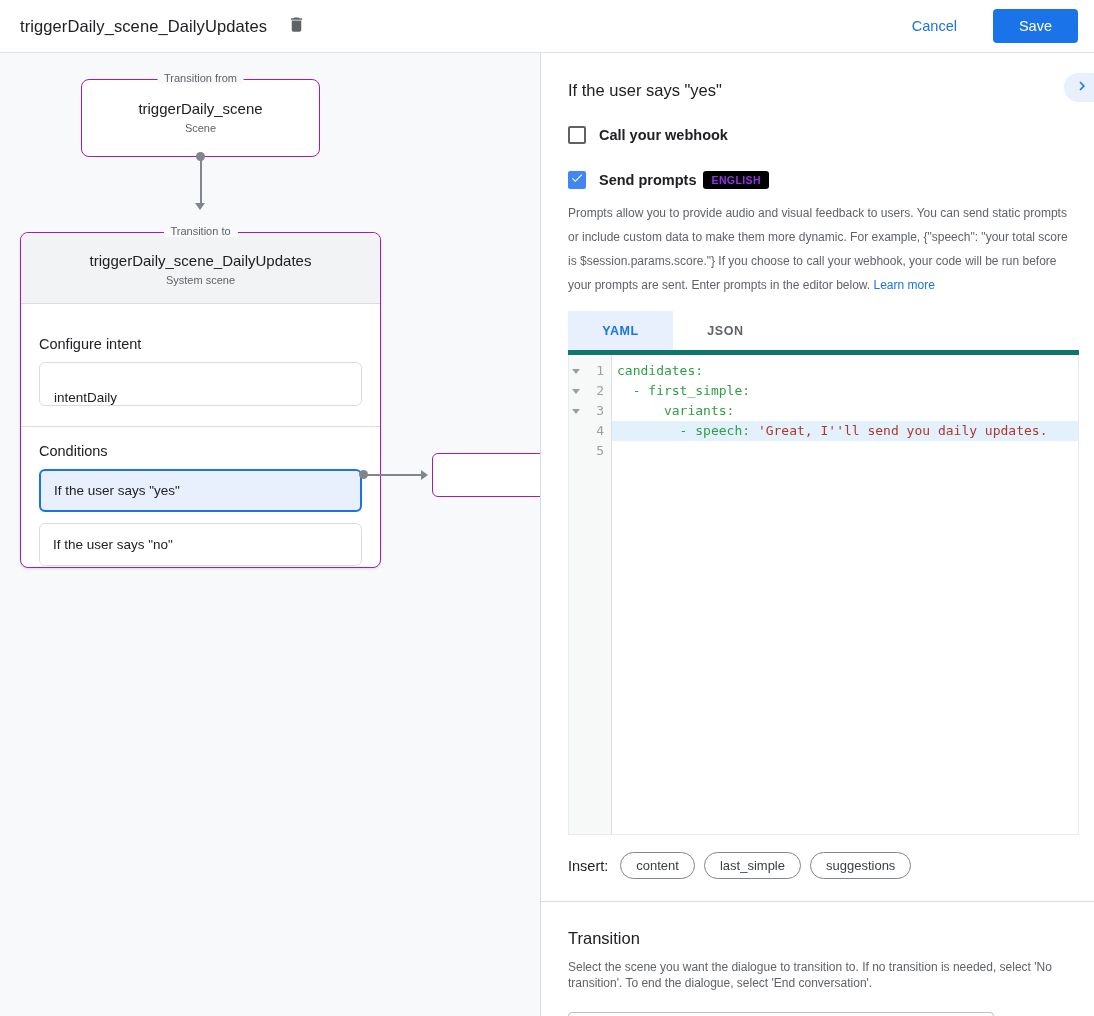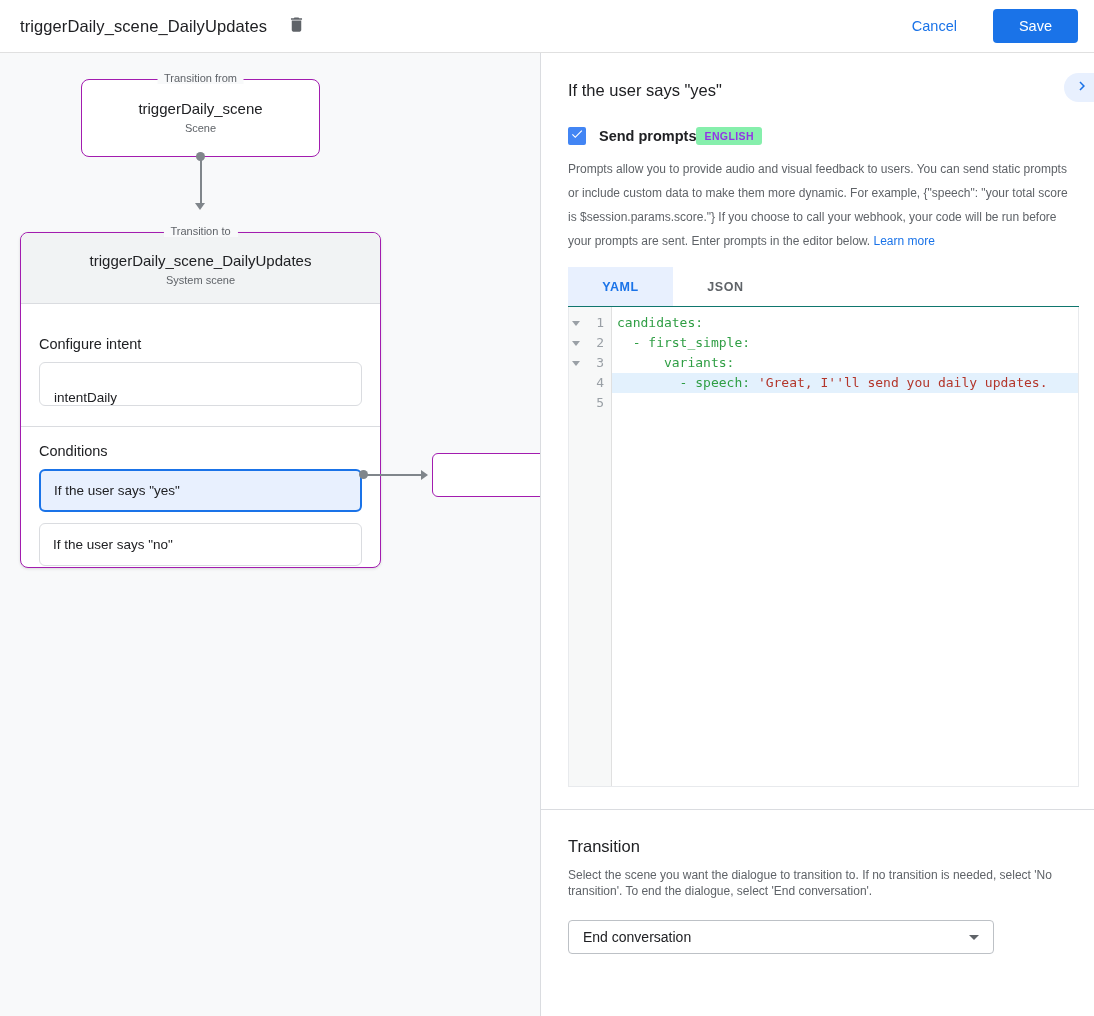--- a/index.html
+++ b/index.html
@@ -93,27 +93,27 @@
   .checkbox {
     width: 18px; height: 18px; border: 2px solid #5f6368; border-radius: 2px; background: #fff;
     cursor: pointer; flex: none;
   }
   .checkbox.checked {
     border-color: #4285f4; background: #4285f4;
     display: flex; align-items: center; justify-content: center;
   }
   .check-label { font-size: 14.5px; font-weight: 700; color: #202124; margin-left: 13px; }
   .lang-badge {
-    margin-left: 0; background: #86efac; color: #9334e6; font-size: 10.5px; font-weight: 700;
+    margin-left: 7px; background: #000000; color: #9334e6; font-size: 10.5px; font-weight: 700;
     letter-spacing: .4px; padding: 3px 8px; border-radius: 3px;
   }
   .prompts-desc { margin-top: 12px; width: 508px; font-size: 12px; line-height: 24px; color: #5f6368; }
   .learn-more { color: #1a73e8; text-decoration: none; cursor: pointer; }
 
-  .tabs { display: flex; margin-top: 14px; border-bottom: 1px solid #0f766e; width: 511px; }
+  .tabs { display: flex; margin-top: 14px; border-bottom: 5px solid #0f766e; width: 511px; }
   .tab {
     width: 105px; height: 39px; display: flex; align-items: center; justify-content: center;
     font-size: 12.5px; font-weight: 700; letter-spacing: .6px; color: #5f6368; cursor: pointer;
     background: transparent; border: none; font-family: "Liberation Sans", sans-serif;
   }
   .tab.active { color: #1a73e8; background: #e8f0fe; }
 
   
   .editor {
     width: 511px; height: 480px; display: flex;
@@ -223,20 +223,24 @@
     <button class="collapse-pill">
       <span>
         <svg width="18" height="18" viewBox="0 0 24 24" fill="#1a73e8">
             <path d="M8.59 16.59 13.17 12 8.59 7.41 10 6l6 6-6 6z"></path>
           </svg>
       </span>
     </button>
 
     <div class="panel-title">If the user says "yes"</div>
 
+    <div class="check-row">
+      <div class="checkbox"></div>
+      <span class="check-label">Call your webhook</span>
+    </div>
 
     <div class="check-row" style="margin-top:27px;">
       <div class="checkbox checked">
         <span>
           <svg width="14" height="14" viewBox="0 0 24 24" fill="#fff">
               <path d="M9 16.2 4.8 12l-1.4 1.4L9 19 21 7l-1.4-1.4z"></path>
             </svg>
         </span>
       </div>
       <span class="check-label">Send prompts</span>
@@ -260,20 +264,26 @@
       </div>
       <div class="code-area">
         <div class="code-row"><span class="tok-key">candidates:</span></div>
         <div class="code-row"><span class="tok-key">  - first_simple:</span></div>
         <div class="code-row"><span class="tok-key">      variants:</span></div>
         <div class="code-row highlight"><span class="tok-key">        - speech: </span><span class="tok-str">'Great, I''ll send you daily updates.</span></div>
         <div class="code-row"></div>
       </div>
     </div>
 
+    <div class="insert-row">
+      <span class="insert-label">Insert:</span>
+      <button class="chip">content</button>
+      <button class="chip">last_simple</button>
+      <button class="chip">suggestions</button>
+    </div>
 
     <hr class="panel-divider">
 
     <div class="transition-title">Transition</div>
     <div class="transition-desc">Select the scene you want the dialogue to transition to. If no transition is needed, select 'No transition'. To end the dialogue, select 'End conversation'.</div>
 
     <div class="dropdown">
       <span>End conversation</span>
       <span class="caret-down"></span>
     </div>

